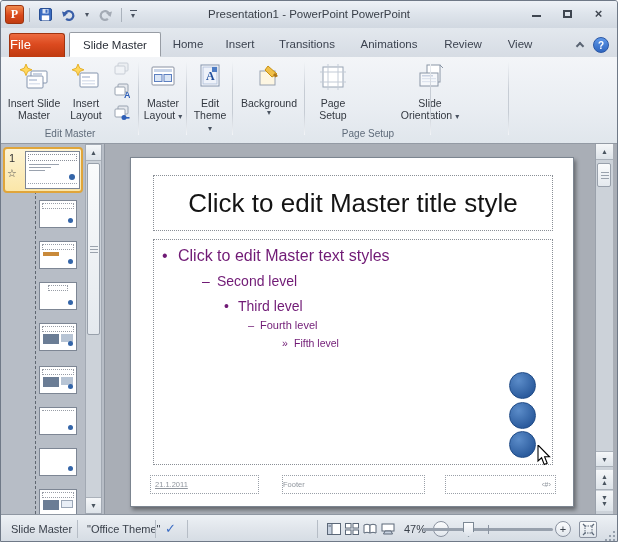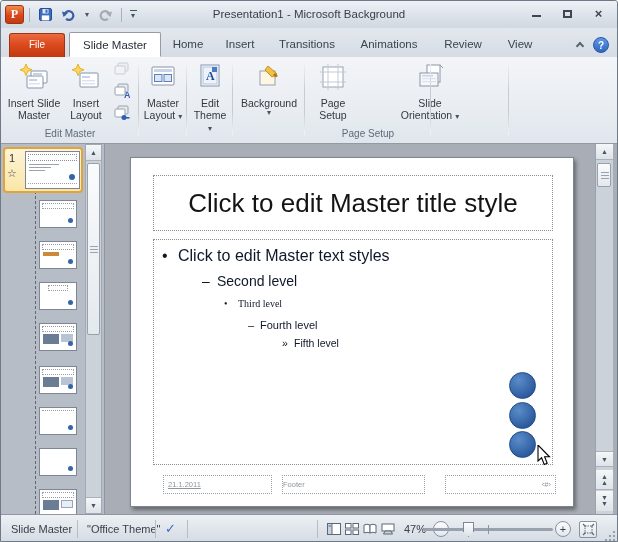--- a/index.html
+++ b/index.html
@@ -25,21 +25,21 @@
   .winbtn { width:25px; height:17px; display:flex; align-items:center; justify-content:center; border-radius:2px; }
   .winbtn .min-glyph { width:9px; height:3px; border-bottom:2px solid #3f4650; margin-top:4px; }
   .winbtn .res-glyph { width:9px; height:8px; border:2px solid #3f4650; }
   .winbtn.close-glyph { font-size:13px; font-weight:bold; color:#3f4650; line-height:1; }
 
   
   .tabrow { position:absolute; left:0; top:27px; width:100%; height:29px;
     background:linear-gradient(#e3e8ee,#d6dce4); }
   .file-tab { position:absolute; left:8px; top:5px; width:56px; height:24px; border-radius:3px 3px 0 0;
     background:linear-gradient(#ec6b40,#dc4a1f 45%,#bf3a10); border:1px solid #a03410; border-bottom:none;
-    color:#fff; font-size:10px; text-align:center; line-height:22px; }
+    color:#fff; font-size:13px; line-height:22px; }
   .tab { position:absolute; top:4px; height:25px; line-height:25px; font-size:11.5px; color:#3c4350; text-align:center; }
   .tab.active { background:#fff; border:1px solid #979ca4; border-bottom:1px solid #fff; border-radius:2px 2px 0 0; color:#2a2f38; }
   .ribbon-collapse { position:absolute; right:32px; top:13px; width:8px; height:8px; }
   .ribbon-collapse i { display:block; width:6px; height:6px; border-top:2px solid #5b6574; border-right:2px solid #5b6574;
     transform:rotate(-45deg); margin-top:2px; }
   .help-btn { position:absolute; right:8px; top:9px; width:16px; height:16px; border-radius:50%;
     background:linear-gradient(#5e97e8,#2f66c0); border:1px solid #2a56a4; color:#fff; font-size:10px; font-weight:bold;
     display:flex; align-items:center; justify-content:center; }
 
   
@@ -84,27 +84,27 @@
   .grip { position:absolute; left:2px; width:8px; }
   .grip i { display:block; width:8px; height:1px; background:#9aa2ad; margin-bottom:2px; }
 
   
   .slide { position:absolute; left:129px; top:13px; width:444px; height:350px; background:#fff; border:1px solid #7c8590;
     box-shadow:2px 3px 4px rgba(0,0,0,.4); }
   .ph-title { position:absolute; left:22px; top:17px; width:400px; height:56px; border:1px dotted #8a8f96;
     display:flex; align-items:center; justify-content:center; }
   .ph-title span { font-size:26px; color:#141414; }
   .ph-body { position:absolute; left:22px; top:81px; width:400px; height:226px; border:1px dotted #8a8f96; }
-  .bline { position:absolute; white-space:nowrap; color:#0f172a; }
+  .bline { position:absolute; white-space:nowrap; color:#701a75; }
   .bline .bullet { display:inline-block; }
   .circle { position:absolute; width:27px; height:27px; border-radius:50%;
     background:radial-gradient(circle at 35% 30%, #5b8cc9, #2a5a9c 75%); border:1px solid #1e4a86; }
   .ph-foot { position:absolute; top:317px; height:19px; border:1px dotted #9aa0a8; font-size:7.5px; color:#8f959d;
     display:flex; align-items:center; }
-  .ph-date { left:32px; width:109px; padding-left:4px;text-decoration:underline; }
+  .ph-date { left:19px; width:109px; padding-left:4px;text-decoration:underline; }
   .ph-footer { left:151px; width:143px; justify-content:flex-start; }
   .ph-num { left:314px; width:111px; justify-content:flex-end; padding-right:4px; }
 
   
   .v-scroll { position:absolute; left:594px; top:0; width:18px; height:370px; background:#ccd2d9; border-left:1px solid #9aa1ab; }
   .v-scroll .scroll-btn { width:17px; }
   .dbl { line-height:6px; font-size:7px; color:#49545f; text-align:center; }
 
   
   .cursor { position:absolute; left:536px; top:301px; }
@@ -160,21 +160,21 @@
         </svg>
       </span>
       <span class="qsep"></span>
       <span class="qbtn narrow">
         <span class="qat-menu-glyph">
             <i></i>
             <span class="caret-sm">▾</span>
           </span>
       </span>
     </div>
-    <div class="title-text">Presentation1  -  Microsoft Background</div>
+    <div class="title-text">Presentation1  -  PowerPoint PowerPoint</div>
     <div class="winbtns">
       <span class="winbtn">
           <span class="min-glyph"></span>
         </span>
       <span class="winbtn">
           <span class="res-glyph"></span>
         </span>
       <span class="winbtn close-glyph">
           <span>×</span>
         </span>
@@ -404,21 +404,21 @@
       </div>
     </div>
 
     <div class="slide">
       <div class="ph-title">
         <span>Click to edit Master title style</span>
       </div>
       <div class="ph-body">
         <div class="bline" style="left:8px;  top:7px;  font-size:16px;"><span class="bullet" style="width:16px;">•</span><span>Click to edit Master text styles</span></div>
         <div class="bline" style="left:48px; top:33px; font-size:14px;"><span class="bullet" style="width:15px;">–</span><span>Second level</span></div>
-        <div class="bline" style="left:70px; top:58px; font-size:10px;font-family:Liberation Serif, serif;"><span class="bullet" style="width:14px;">•</span><span>Third level</span></div>
+        <div class="bline" style="left:70px; top:58px; font-size:14px;"><span class="bullet" style="width:14px;">•</span><span>Third level</span></div>
         <div class="bline" style="left:94px; top:79px; font-size:11px;"><span class="bullet" style="width:12px;">–</span><span>Fourth level</span></div>
         <div class="bline" style="left:128px;top:97px; font-size:10.5px;"><span class="bullet" style="width:12px;">»</span><span>Fifth level</span></div>
         <div class="circle" style="left:355px; top:132px;"></div>
         <div class="circle" style="left:355px; top:162px;"></div>
         <div class="circle" style="left:355px; top:191px;"></div>
       </div>
       <div class="ph-foot ph-date">
           <span>21.1.2011</span>
         </div>
       <div class="ph-foot ph-footer">

